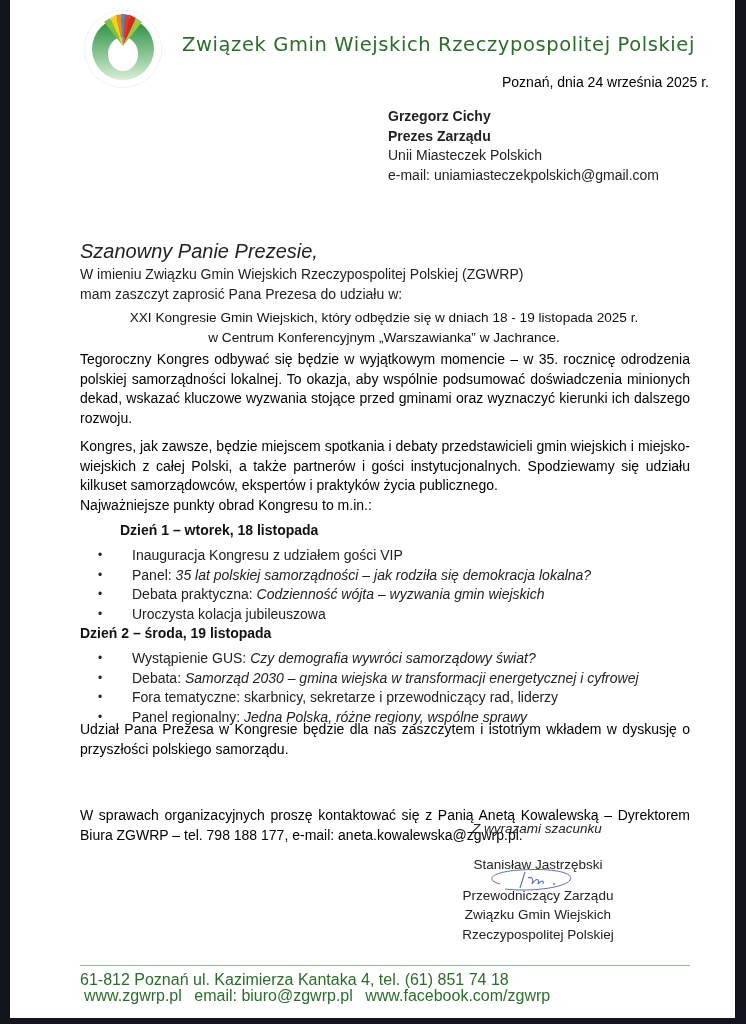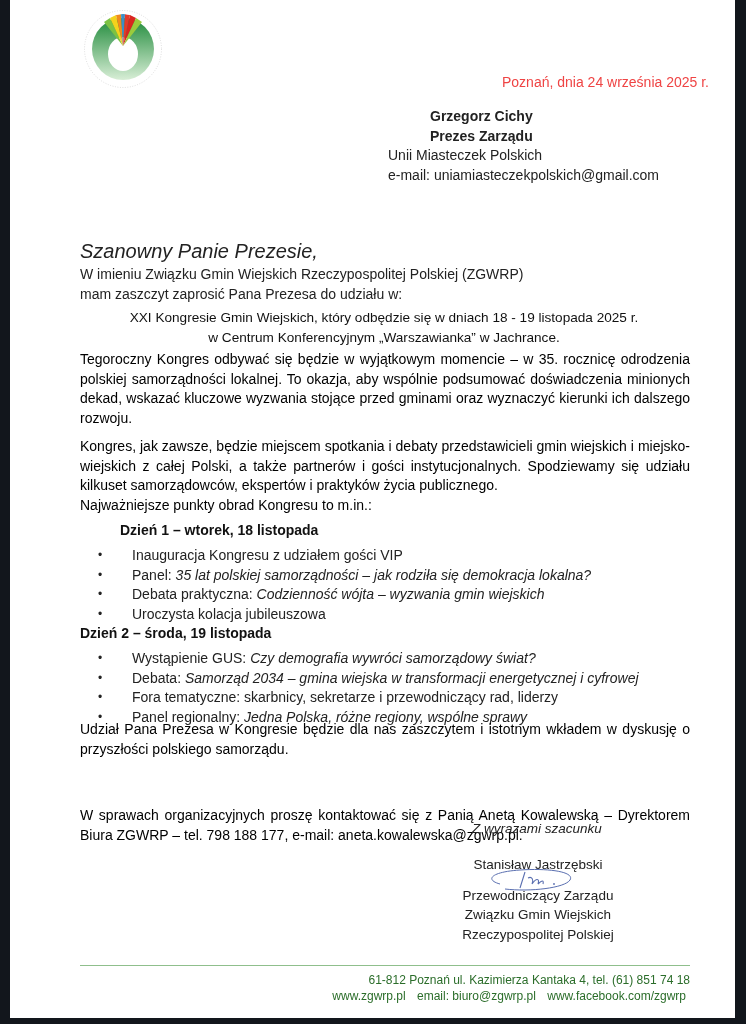--- a/index.html
+++ b/index.html
@@ -18,27 +18,27 @@
   }
   .org-title {
     position: absolute; left: 172px; top: 33px;
     font-family: "DejaVu Sans", sans-serif;
     font-size: 19.5px; letter-spacing: 0.6px;
     color: #2b6d2a;
     white-space: nowrap;
   }
   .date {
     position: absolute; right: 26px; top: 74px;
-    font-size: 14px; color: #ef4444;
+    font-size: 14px; color: #000000;
   }
   .addressee {
     position: absolute; left: 378px; top: 107px;
     font-size: 14px; line-height: 19.5px; color: #222;
   }
-  .addressee .b { font-weight: bold; margin-left: 42px; }
+  .addressee .b { font-weight: bold; }
   .salutation {
     position: absolute; left: 70px; top: 240px;
     font-size: 20px; font-style: italic; color: #222;
   }
   .intro {
     position: absolute; left: 70px; top: 265px; width: 608px;
     font-size: 14px; line-height: 19.5px; color: #222;
   }
   .invite {
     position: absolute; left: 70px; top: 308px; width: 608px;
@@ -73,21 +73,21 @@
   .sig-name { margin-bottom: 11px; }
   .signature-scribble {
     position: absolute; left: 470px; top: 862px; width: 110px; height: 34px;
   }
   .footer-rule {
     position: absolute; left: 70px; top: 965px; width: 610px; height: 1px;
     background: #8fbf8c;
   }
   .footer {
     position: absolute; left: 70px; top: 972px; width: 610px;
-    text-align: right; font-size: 12px; line-height: 16px; color: #2b6d2a;
+    text-align: left; font-size: 16px; line-height: 16px; color: #2b6d2a;
   }
   .footer .links span { margin: 0 4px; }
 </style>
 </head>
 <body>
 
 <div class="page">
 
   <div class="logo">
     <svg width="86" height="80" viewBox="0 0 86 80">
@@ -105,20 +105,21 @@
       <path d="M43 38 L36 7 L41 6 Z" fill="#f08a1c"></path>
       <path d="M43 38 L41 6 L45 6 Z" fill="#3a8fc8"></path>
       <path d="M43 38 L45 6 L50 7 Z" fill="#e23a2b"></path>
       <path d="M43 38 L50 7 L56 10 Z" fill="#d9261f"></path>
       <path d="M43 38 L56 10 L62 14 Z" fill="#9bcb3c"></path>
       <circle cx="43" cy="41" r="38" fill="none" stroke="#ffffff" stroke-width="6"></circle>
       <circle cx="43" cy="41" r="38.5" fill="none" stroke="#bcbcbc" stroke-width="0.5" stroke-dasharray="1 1.5"></circle>
     </svg>
   </div>
 
+  <div class="org-title">Związek Gmin Wiejskich Rzeczypospolitej Polskiej</div>
   <div class="date">Poznań, dnia 24 września 2025 r.</div>
 
   <div class="addressee">
     <div class="b">Grzegorz Cichy</div>
     <div class="b">Prezes Zarządu</div>
     <div>Unii Miasteczek Polskich</div>
     <div>e-mail: uniamiasteczekpolskich@gmail.com</div>
   </div>
 
   <div class="salutation">Szanowny Panie Prezesie,</div>
@@ -141,21 +142,21 @@
   <ul class="agenda" style="top:546px;">
     <li><span class="bullet">•</span><span>Inauguracja Kongresu z udziałem gości VIP</span><em></em></li>
     <li><span class="bullet">•</span><span>Panel: </span><em>35 lat polskiej samorządności – jak rodziła się demokracja lokalna?</em></li>
     <li><span class="bullet">•</span><span>Debata praktyczna: </span><em>Codzienność wójta – wyzwania gmin wiejskich</em></li>
     <li><span class="bullet">•</span><span>Uroczysta kolacja jubileuszowa</span><em></em></li>
   </ul>
 
   <div class="day-heading" style="top:625px;">Dzień 2 – środa, 19 listopada</div>
   <ul class="agenda" style="top:649px;">
     <li><span class="bullet">•</span><span>Wystąpienie GUS: </span><em>Czy demografia wywróci samorządowy świat?</em></li>
-    <li><span class="bullet">•</span><span>Debata: </span><em>Samorząd 2034 – gmina wiejska w transformacji energetycznej i cyfrowej</em></li>
+    <li><span class="bullet">•</span><span>Debata: </span><em>Samorząd 2030 – gmina wiejska w transformacji energetycznej i cyfrowej</em></li>
     <li><span class="bullet">•</span><span>Fora tematyczne: skarbnicy, sekretarze i przewodniczący rad, liderzy</span><em></em></li>
     <li><span class="bullet">•</span><span>Panel regionalny: </span><em>Jedna Polska, różne regiony, wspólne sprawy</em></li>
   </ul>
 
   <p class="body-text" style="top:720px;">Udział Pana Prezesa w Kongresie będzie dla nas zaszczytem i istotnym wkładem w dyskusję o przyszłości polskiego samorządu.</p>
   <p class="body-text" style="top:806px;">W sprawach organizacyjnych proszę kontaktować się z Panią Anetą Kowalewską – Dyrektorem Biura ZGWRP – tel. 798 188 177,  e-mail: aneta.kowalewska@zgwrp.pl.</p>
 
   <div class="closing">Z wyrazami szacunku</div>
   <div class="signature-block">
     <div class="sig-name">Stanisław Jastrzębski</div>

